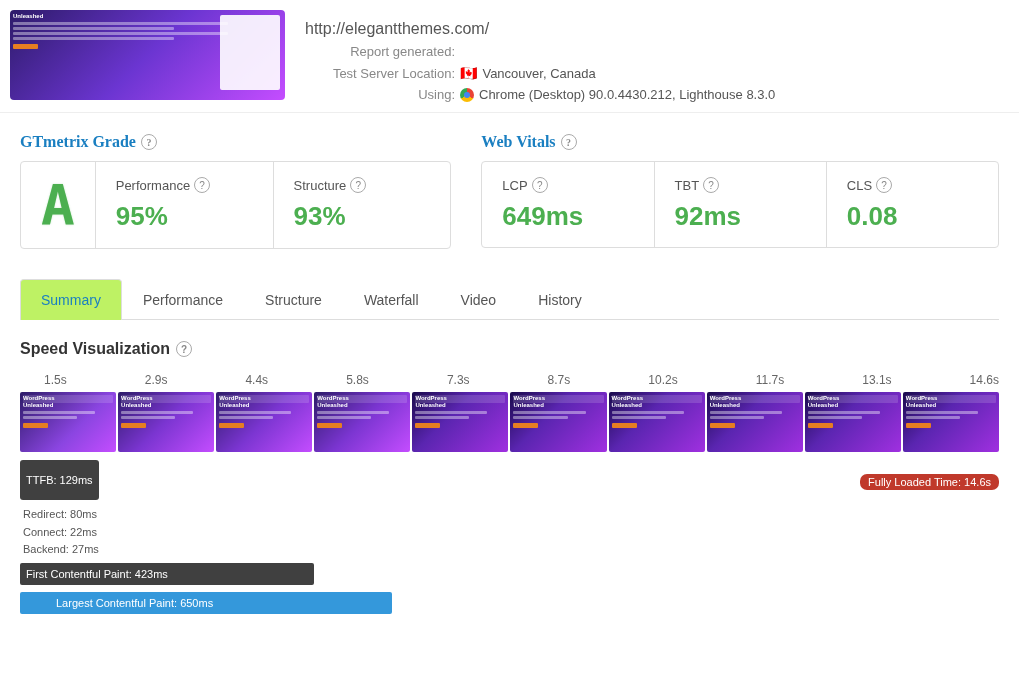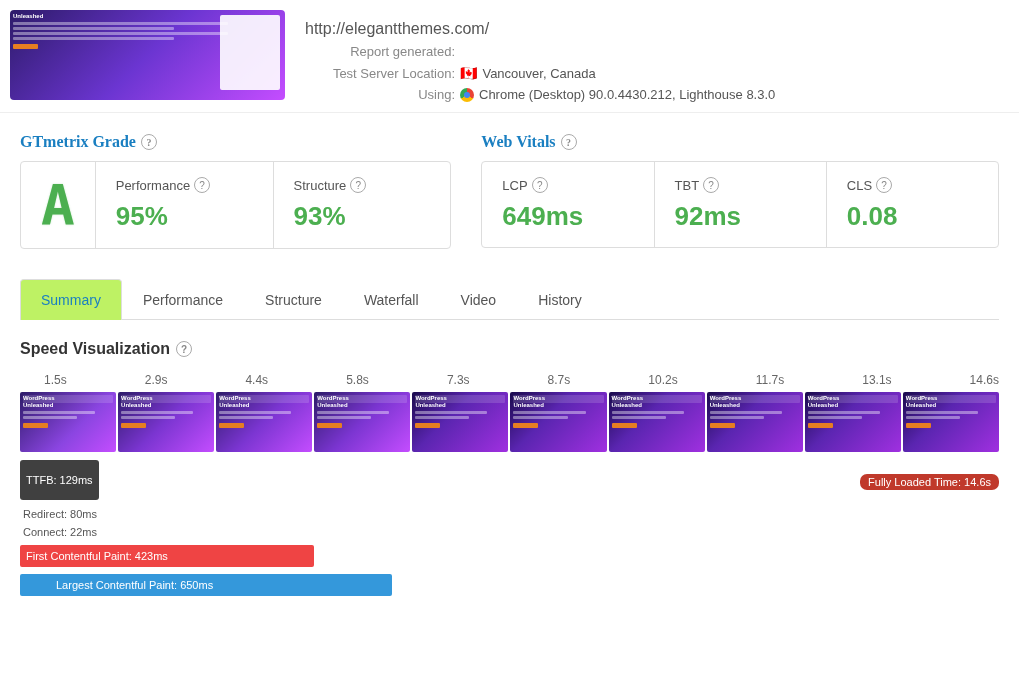--- a/index.html
+++ b/index.html
@@ -288,21 +288,21 @@
       margin-top: 4px;
       position: relative;
     }
     .bar-label-inline {
       font-size: 11px;
       color: #fff;
       padding: 0 6px;
       white-space: nowrap;
     }
     .bar-fcp {
-      background: #ef4444;
+      background: #404040;
       height: 22px;
       display: flex;
       align-items: center;
       border-radius: 2px;
       width: 30%;
     }
     .bar-lcp {
       background: #3498db;
       height: 22px;
       display: flex;
@@ -587,20 +587,21 @@
     </div>
 
     <div style="display:flex; justify-content:space-between; align-items:center; margin-bottom:3px;">
       <span class="ttfb-tooltip">TTFB: 129ms</span>
       <span class="fully-loaded-badge">Fully Loaded Time: 14.6s</span>
     </div>
 
     <div class="timing-info">
       <div>Redirect: 80ms</div>
       <div>Connect: 22ms</div>
+      <div>Backend: 27ms</div>
     </div>
 
     <div class="bar-row">
       <div class="bar-fcp">
         <span class="bar-label-inline">First Contentful Paint: 423ms</span>
       </div>
     </div>
 
     <div class="bar-row">
       <div class="bar-lcp">

